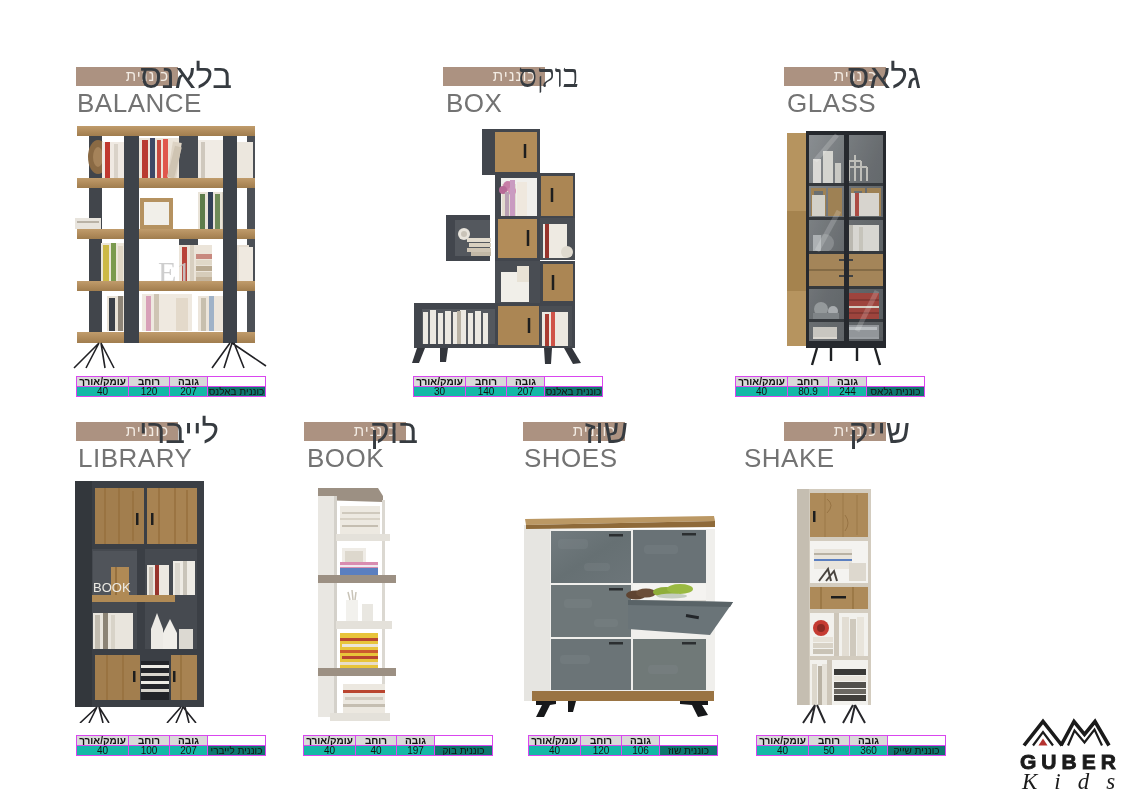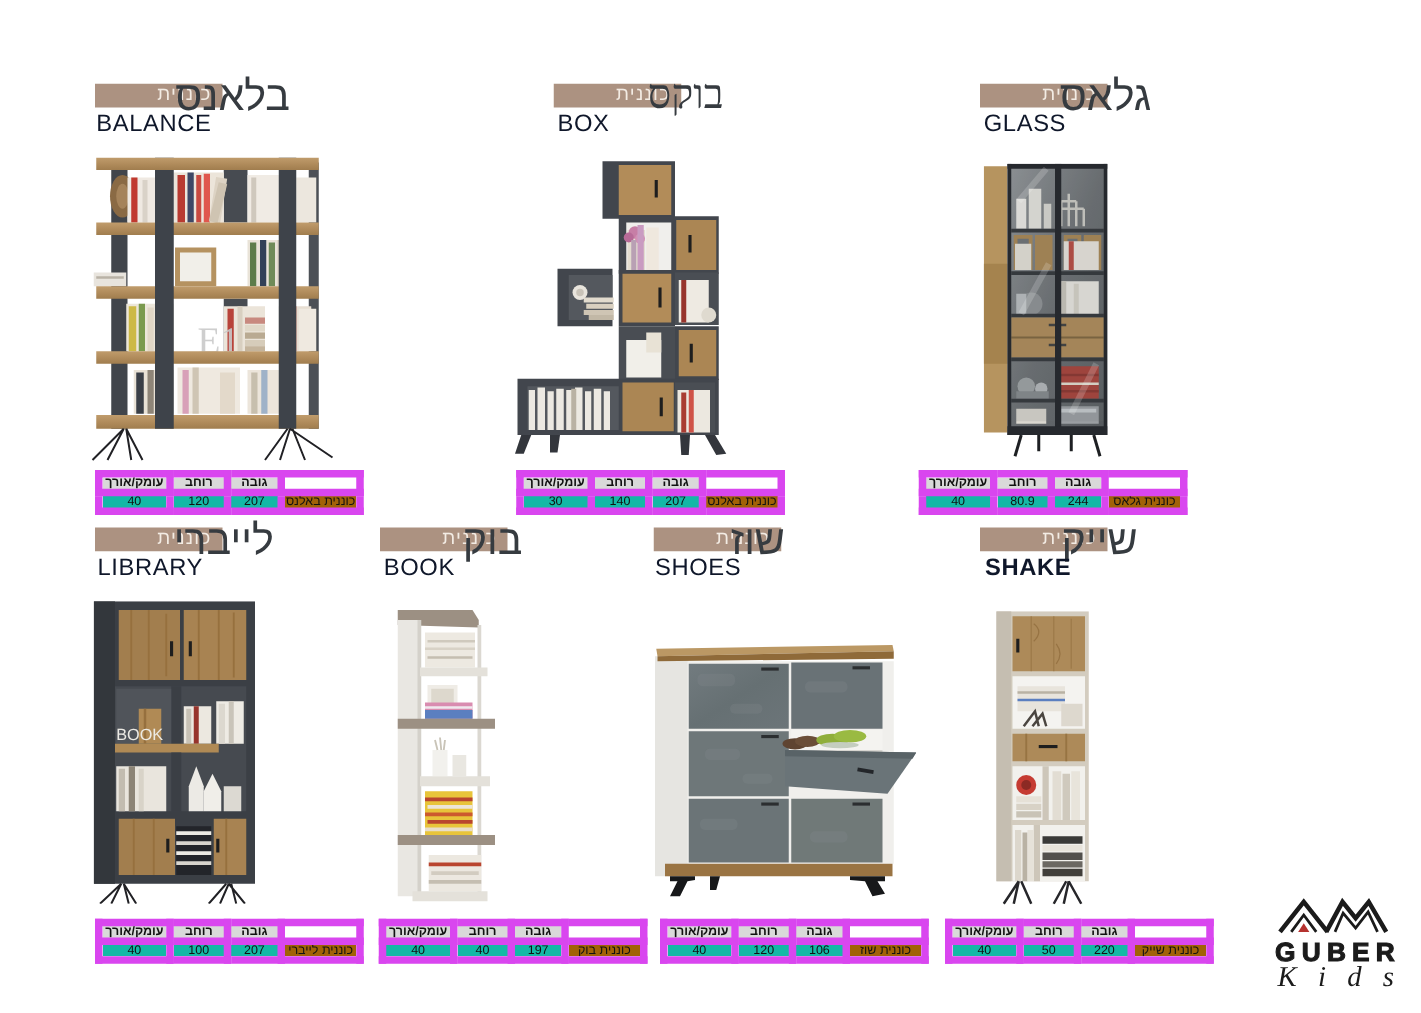--- a/index.html
+++ b/index.html
@@ -1,26 +1,26 @@
 <!DOCTYPE html>
 <html><head>
 <meta charset="utf-8">
 <style>
   html,body{margin:0;padding:0;background:#ffffff;width:1137px;height:810px;overflow:hidden;
     font-family:"Liberation Sans",sans-serif;}
   .abs{position:absolute;}
   .heb{position:absolute;color:#363b40;font-size:33px;line-height:1;white-space:nowrap;}
-  .eng{position:absolute;color:#0f172a;font-size:19px;line-height:1;letter-spacing:0.5px;white-space:nowrap;}
+  .eng{position:absolute;color:#737373;font-size:26px;line-height:1;letter-spacing:0.5px;white-space:nowrap;}
   .badge{position:absolute;width:61px;height:19px;background:#ac9281;color:#f3ece4;
     font-size:15px;letter-spacing:1px;text-align:center;line-height:18px;padding-left:41px;}
   table.spec{position:absolute;border-collapse:collapse;table-layout:fixed;}
-  table.spec td{border:6px solid #d946ef;font-size:10px;color:#111;text-align:center;
+  table.spec td{border:1px solid #d946ef;font-size:10px;color:#111;text-align:center;
     padding:0;height:9px;line-height:9px;overflow:hidden;white-space:nowrap;}
   td.h{background:#d9d9d9;font-weight:bold;font-size:8px;}
-  td.n{background:#a16207;font-size:9.5px;}
+  td.n{background:#0f766e;font-size:9.5px;}
   td.v{background:#14b8a6;font-size:10px;}
 </style>
 </head>
 <body>
 
 <div class="badge" style="left:76px;top:67px;">כוננית</div>
 
 <div class="heb" style="right:905px;top:60px;">בלאנס</div>
 
 <div class="eng" style="left:77px;top:90px;">BALANCE</div>
@@ -52,21 +52,21 @@
 <div class="badge" style="left:523px;top:422px;">כוננית</div>
 
 <div class="heb" style="right:509px;top:415px;">שוז</div>
 
 <div class="eng" style="left:524px;top:445px;">SHOES</div>
 
 <div class="badge" style="left:784px;top:422px;">כוננית</div>
 
 <div class="heb" style="right:227px;top:415px;">שייק</div>
 
-<div class="eng" style="left:788px;top:445px;font-weight:bold;">SHAKE</div>
+<div class="eng" style="left:744px;top:445px;">SHAKE</div>
 
 <table class="spec" style="left:76px;top:376px;width:188px;">
 <tbody>
       <tr>
         <td class="h" style="width:51px;">עומק/אורך</td>
         <td class="h" style="width:40px;">רוחב</td>
         <td class="h" style="width:37px;">גובה</td>
         <td style="width:57px;"></td>
       </tr>
 <tr>
@@ -167,21 +167,21 @@
 <tbody>
       <tr>
         <td class="h" style="width:51px;">עומק/אורך</td>
         <td class="h" style="width:40px;">רוחב</td>
         <td class="h" style="width:37px;">גובה</td>
         <td style="width:57px;"></td>
       </tr>
 <tr>
         <td class="v">40</td>
         <td class="v">50</td>
-        <td class="v">220</td>
+        <td class="v">360</td>
         <td class="n">כוננית שייק</td>
       </tr>
 </tbody>
   </table>
 
 <svg class="abs" style="left:72px;top:126px;" width="197" height="243" viewBox="0 0 197 243">
 <defs>
 <linearGradient id="woodg" x1="0" y1="0" x2="0" y2="1">
 <stop offset="0" stop-color="#c09c6c"></stop>
         <stop offset="0.5" stop-color="#b18c5c"></stop>

